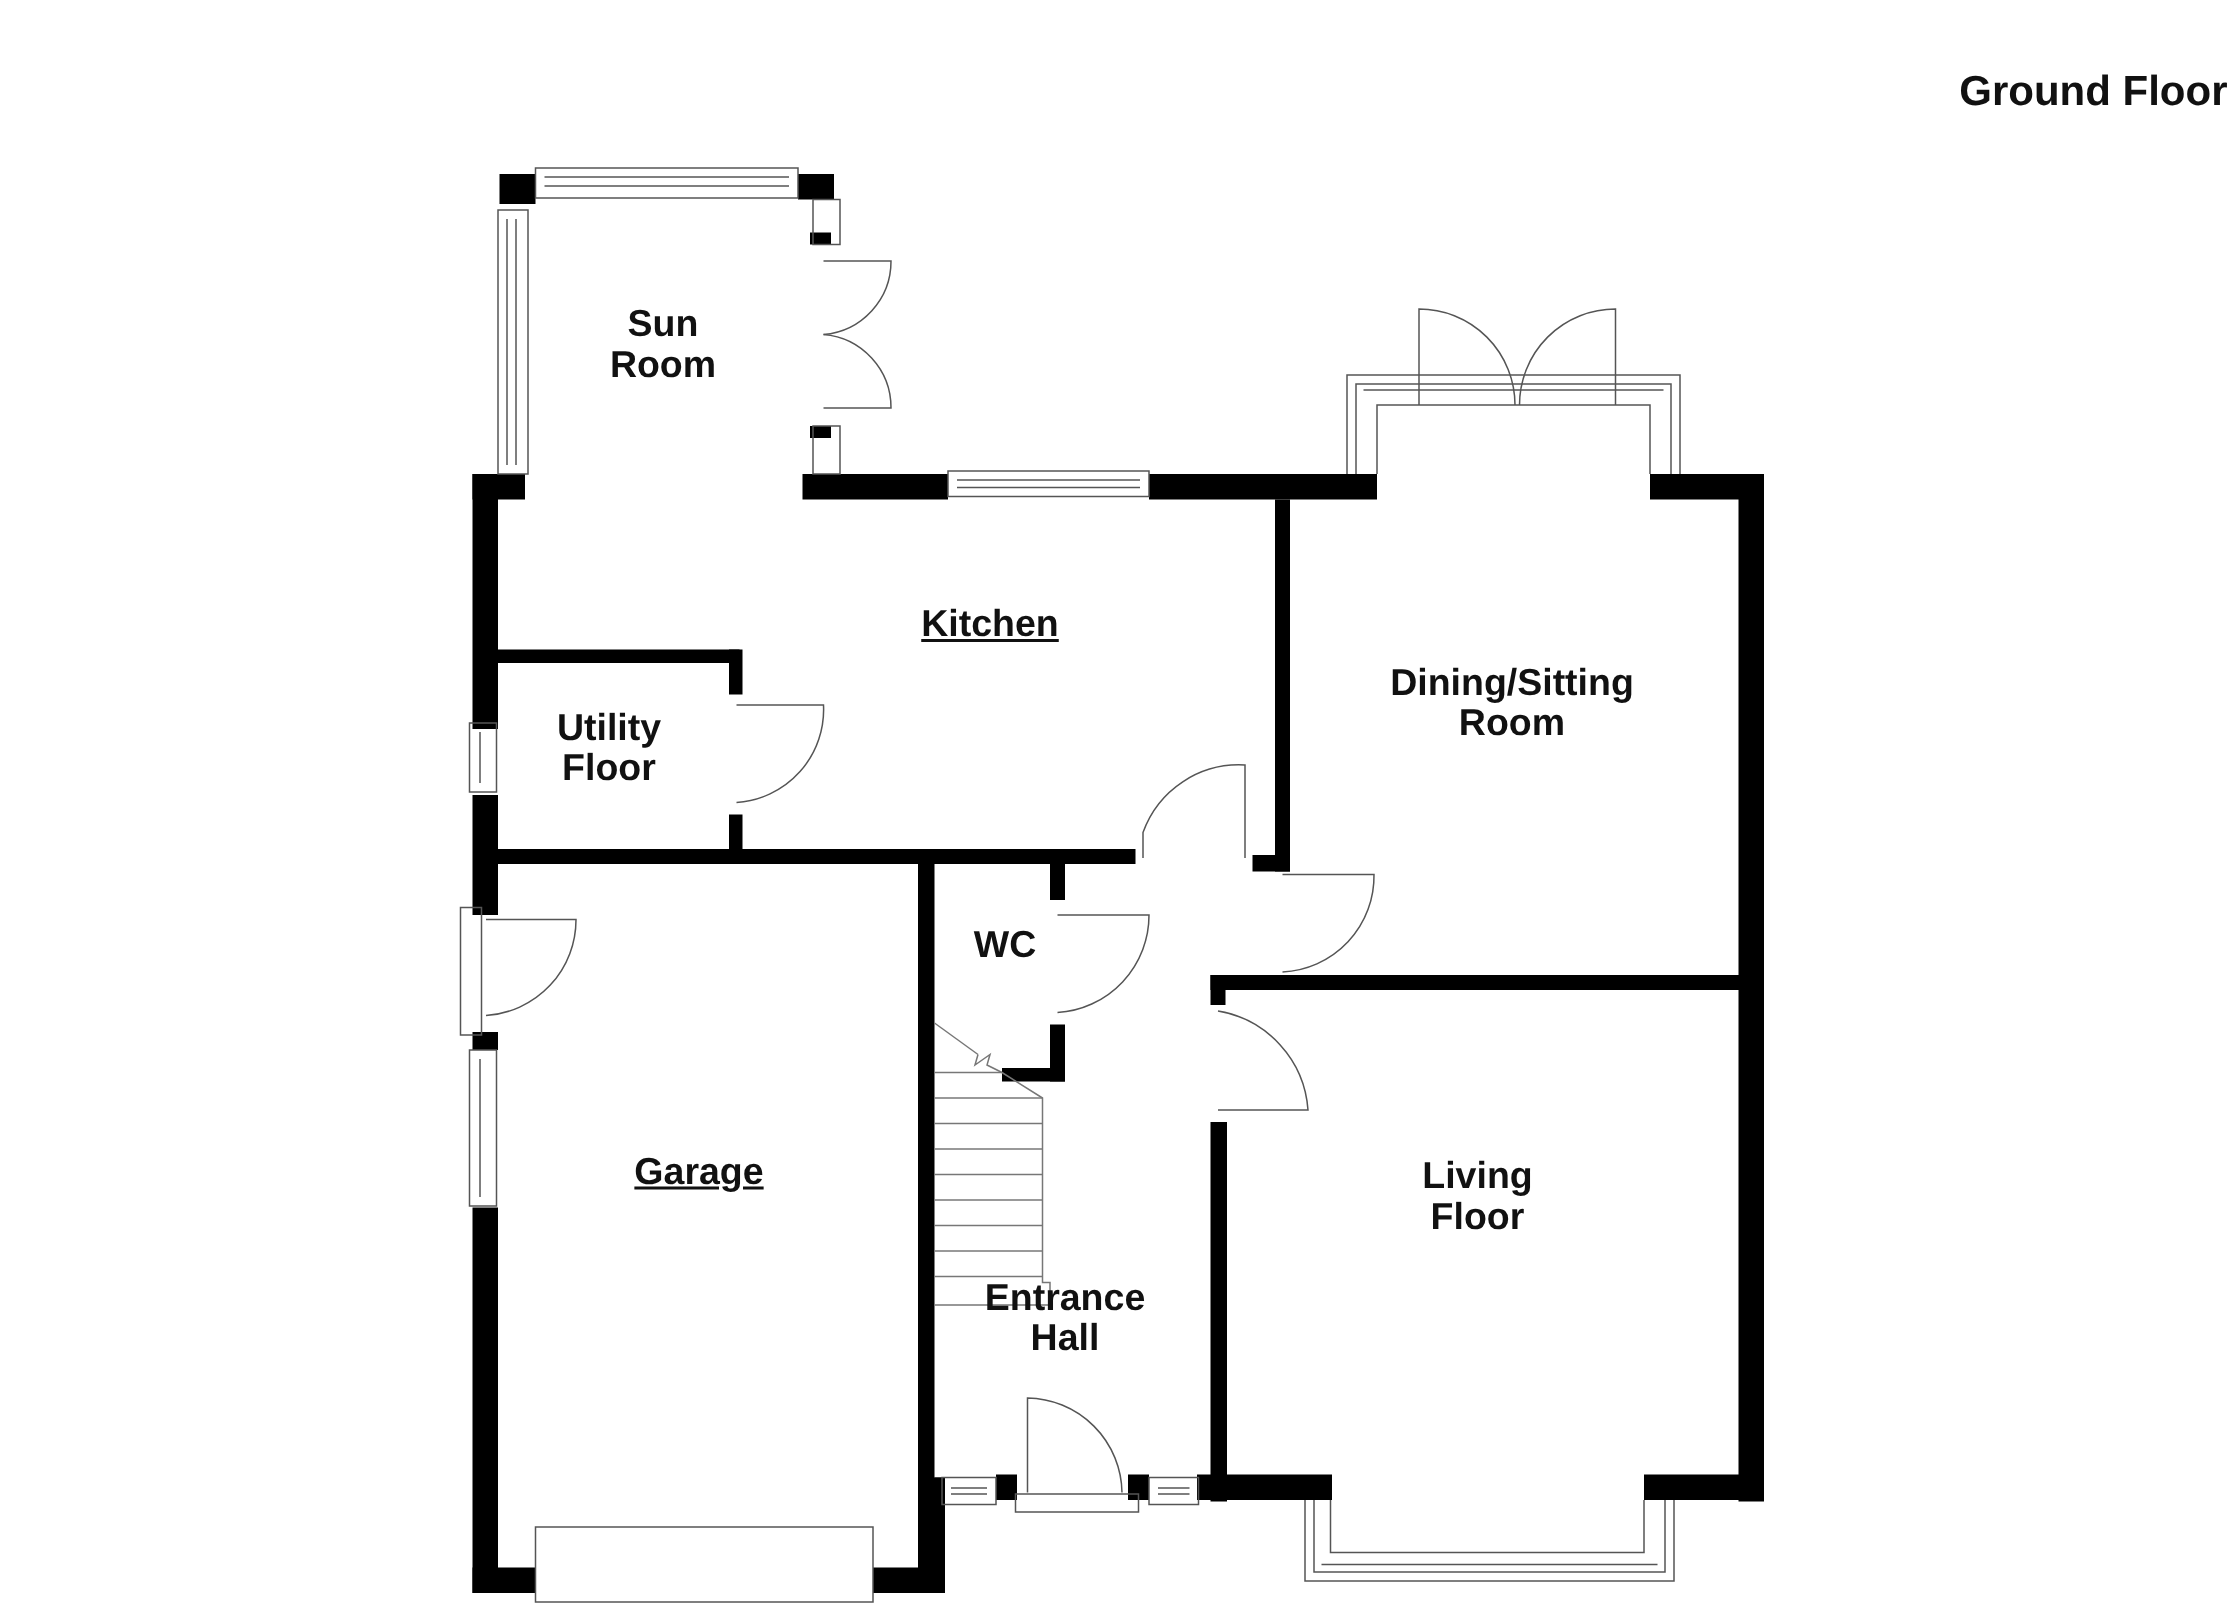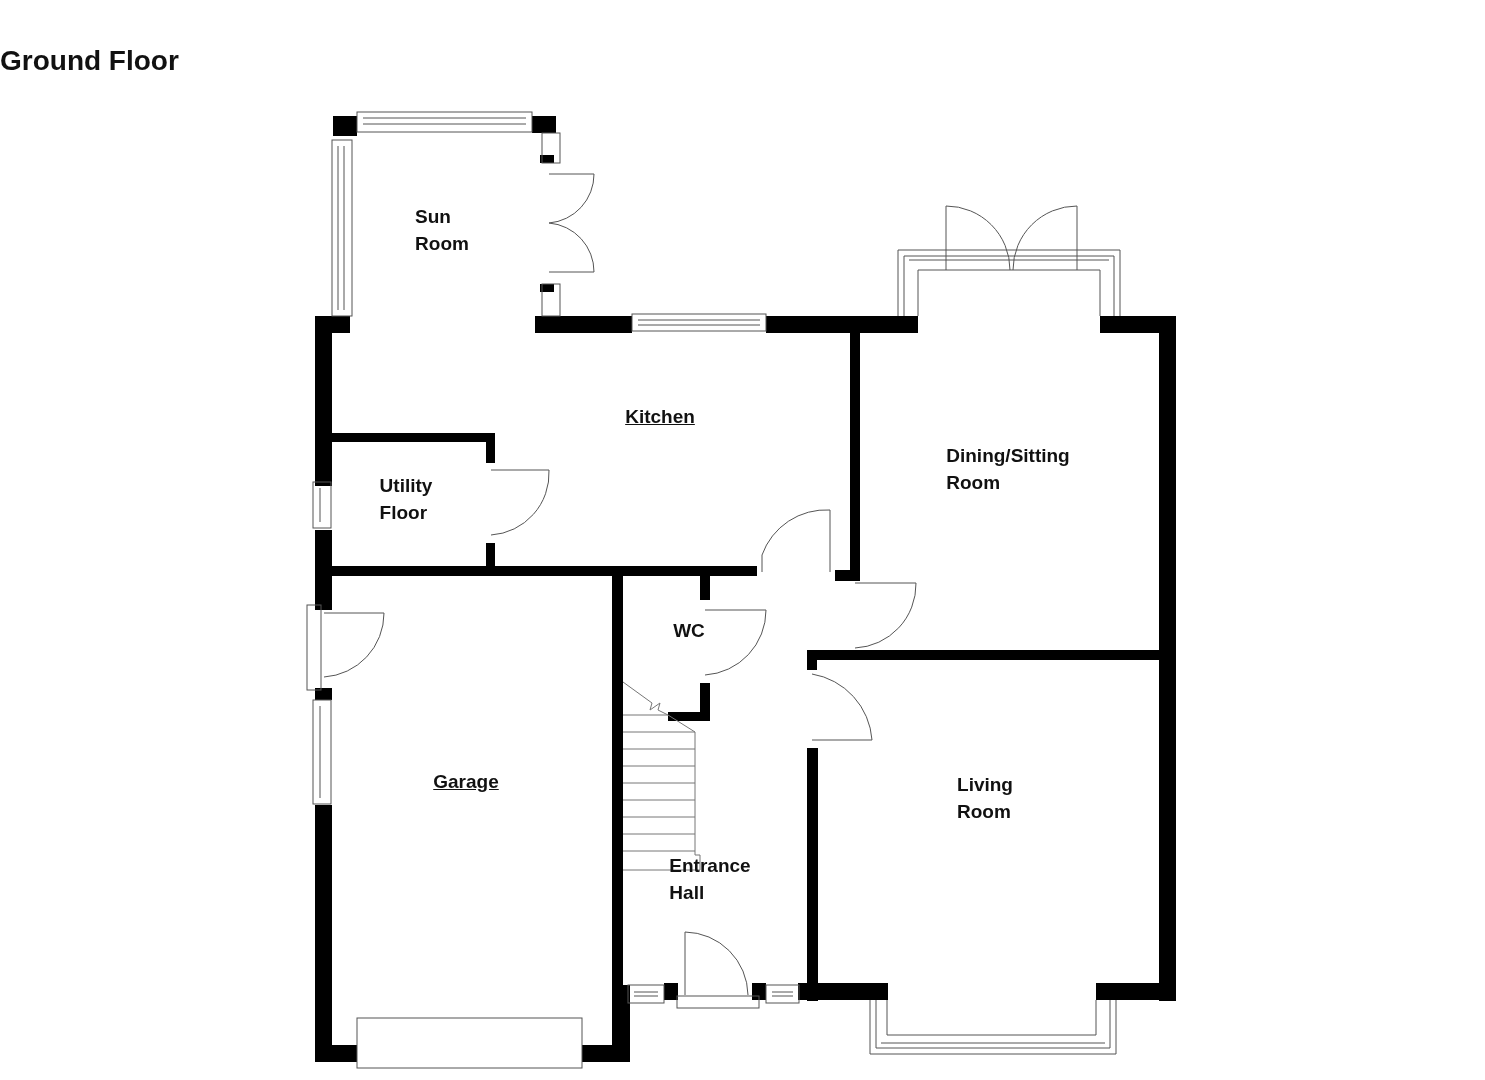--- a/index.html
+++ b/index.html
@@ -1,19 +1,19 @@
 <!DOCTYPE html>
 <html><head>
 <meta charset="utf-8">
 <style>
   html, body { margin:0; padding:0; background:#ffffff; }
   body { width:1485px; height:1080px; position:relative; overflow:hidden; font-family:"Liberation Sans", sans-serif; }
   #plan { position:absolute; left:0; top:0; }
-  .title { position:absolute; left:0; width:1485px; top:45px; text-align:left; font-weight:bold; font-size:28px; color:#111; }
-  .label { position:absolute; font-weight:bold; font-size:19px; line-height:27px; color:#111; text-align:left; white-space:pre-line; transform:translateX(-50%); }
+  .title { position:absolute; left:0; width:1485px; top:45px; text-align:right; font-weight:bold; font-size:28px; color:#111; }
+  .label { position:absolute; font-weight:bold; font-size:25px; line-height:27px; color:#111; text-align:center; white-space:pre-line; transform:translateX(-50%); }
 </style>
 </head>
 <body>
 
 <svg id="plan" width="1485" height="1080" viewBox="0 0 1485 1080">
   <g fill="#000">
 
     <rect x="315" y="316" width="17" height="170"></rect>
     <rect x="315" y="530" width="17" height="80"></rect>
     <rect x="315" y="688" width="17" height="12"></rect>
@@ -148,18 +148,18 @@
 
 <div class="title">Ground Floor</div>
 
 <div class="label" style="left:442px;top:203px;">Sun
 Room</div>
 <div class="label" style="left:660px;top:403px;text-decoration:underline;">Kitchen</div>
 <div class="label" style="left:1008px;top:442px;">Dining/Sitting
 Room</div>
 <div class="label" style="left:406px;top:472px;">Utility
 Floor</div>
-<div class="label" style="left:689px;top:617px;">WC</div>
+<div class="label" style="left:670px;top:617px;">WC</div>
 <div class="label" style="left:466px;top:768px;text-decoration:underline;">Garage</div>
 <div class="label" style="left:985px;top:771px;">Living
-Room</div>
+Floor</div>
 <div class="label" style="left:710px;top:852px;">Entrance
 Hall</div>
 
 </body></html>

